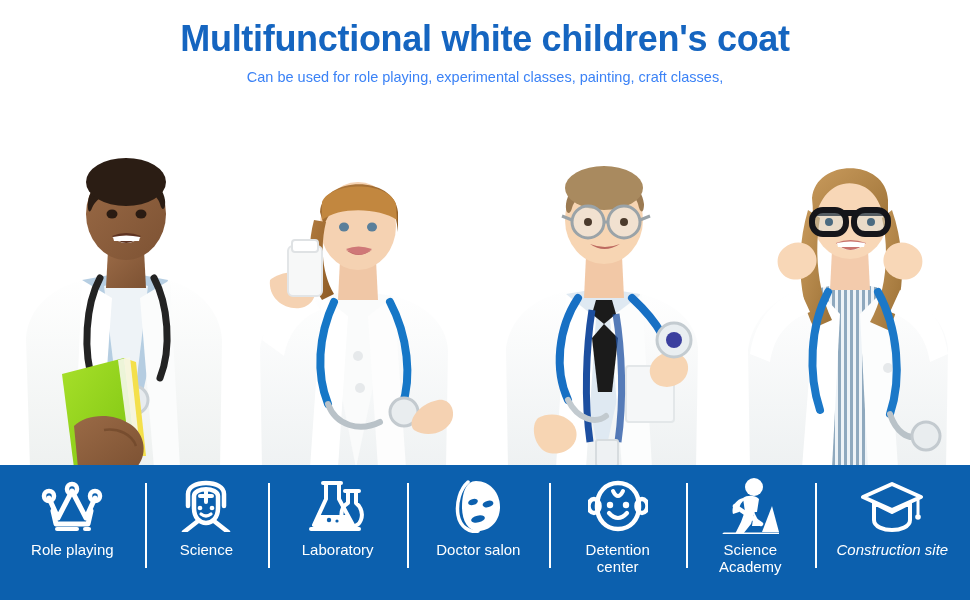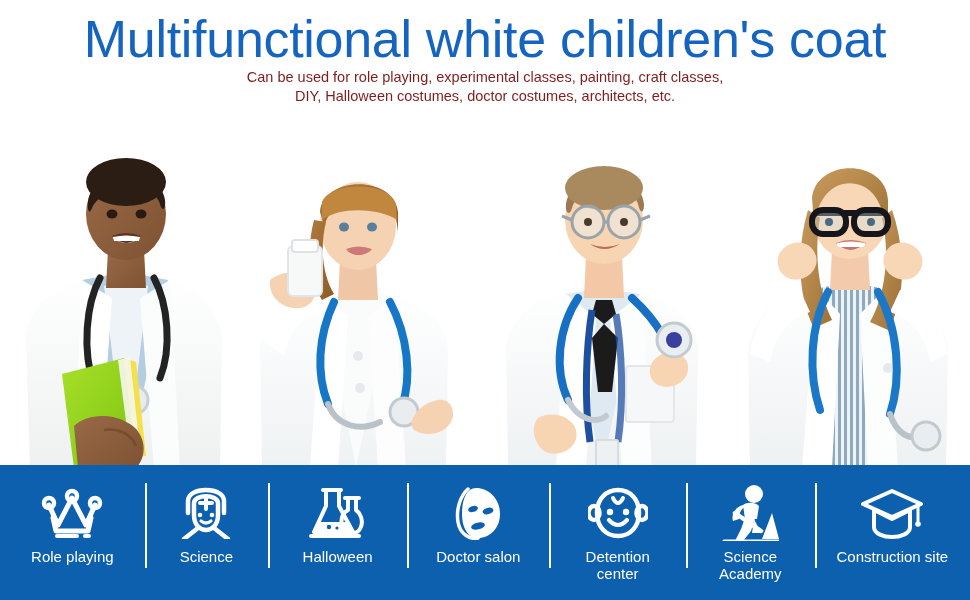--- a/index.html
+++ b/index.html
@@ -8,45 +8,45 @@
     background:#ffffff;
     font-family:"Liberation Sans", sans-serif;
     -webkit-font-smoothing:antialiased;
   }
   .page{position:relative;width:970px;height:600px;background:#fff;overflow:hidden;}
 
   
   .header{position:absolute;left:0;top:0;width:970px;height:118px;text-align:center;}
   .title{
     margin:0;padding-top:16px;
-    font-size:52px;line-height:46px;font-weight:normal;
+    font-size:36px;line-height:46px;font-weight:bold;
     color:#1565C0;letter-spacing:-0.3px;
     font-family:"Liberation Sans", sans-serif;
   }
   .subtitle{
     margin:6px auto 0;width:660px;
-    font-size:14.5px;line-height:19px;color:#7f1d1d;
+    font-size:14.5px;line-height:19px;color:#3b82f6;
   }
 
   
   .photos{position:absolute;left:0;top:120px;width:970px;height:348px;overflow:hidden;background:#fff;}
   .kid{position:absolute;bottom:0;overflow:hidden;}
   .kid svg{display:block;}
 
   
   .banner{
     position:absolute;left:0;top:465px;width:970px;height:135px;
     background:#0C60AE;
     display:flex;align-items:stretch;
   }
   .cell{
     position:relative;
     flex:1 1 0;
     display:flex;flex-direction:column;align-items:center;justify-content:flex-start;
-    padding-top:17px;
+    padding-top:10px;
     color:#ffffff;
   }
   .cell + .cell::before{
     content:"";position:absolute;left:0;top:18px;
     width:2px;height:85px;background:#ffffff;
   }
   .cell .ico{height:62px;display:flex;align-items:center;justify-content:center;}
   .cell .ico svg{display:block;}
   .cell .lbl{
     margin-top:4px;
@@ -54,32 +54,31 @@
     white-space:pre-line;
   }
   
   .cell.c-role{flex-grow:1.08;}
   .cell.c-doctor{flex-grow:0.92;}
   .cell.c-lab{flex-grow:1.04;}
   .cell.c-pharm{flex-grow:1.0;}
   .cell.c-beauty{flex-grow:1.06;}
   .cell.c-detention{flex-grow:1.02;align-items:center;}
   .cell.c-science{flex-grow:0.96;}
-  .cell.c-construct{flex-grow:1.16;}
+  .cell.c-construct{flex-grow:1.16;font-style:italic;}
 </style>
 </head>
 <body>
 
 <div class="page">
 
   <div class="header">
     <h1 class="title">Multifunctional white children's coat</h1>
     <div class="subtitle">
       <div>Can be used for role playing, experimental classes, painting, craft classes,</div>
-      <div>DIY, Halloween costumes, doctor costumes, architects, etc.</div>
     </div>
   </div>
 
   <div class="photos">
 
     <div class="kid" style="left:8px;width:236px;height:330px;">
       <svg width="236" height="330" viewBox="0 0 236 330" aria-hidden="true">
         <defs>
           <linearGradient id="coat1" x1="0" y1="0" x2="0" y2="1">
             <stop offset="0%" stop-color="#ffffff"></stop>
@@ -303,21 +302,21 @@
       <div class="ico">
         <svg width="58" height="54" viewBox="0 0 58 54">
           <path d="M14 4 L32 4 M17 4 L17 20 L5 46 L44 46 L30 20 L30 4" fill="none" stroke="#fff" stroke-width="4" stroke-linejoin="round" stroke-linecap="round"></path>
           <path d="M11 36 L38 36 L44 46 L5 46 Z" fill="#fff"></path>
           <circle cx="20" cy="41" r="2.2" fill="#0C60AE"></circle>
           <circle cx="28" cy="42" r="1.6" fill="#0C60AE"></circle>
           <path d="M36 12 L50 12 M39 12 L39 24 C30 29 30 44 41 47 C52 49 56 36 50 27 L47 24 L47 12" fill="none" stroke="#fff" stroke-width="4" stroke-linejoin="round" stroke-linecap="round"></path>
           <path d="M2 50 L50 50" stroke="#fff" stroke-width="4" stroke-linecap="round"></path>
         </svg>
       </div>
-      <div class="lbl">Halloween</div>
+      <div class="lbl">Laboratory</div>
     </div>
 
 
     <div class="cell c-beauty">
       <div class="ico">
         <svg width="52" height="54" viewBox="0 0 52 54">
           <path d="M16 3 C8 10 4 24 6 36 C8 48 18 54 26 52" fill="none" stroke="#fff" stroke-width="3.5" stroke-linecap="round"></path>
           <path d="M24 2 C38 2 48 14 48 28 C48 42 38 52 26 52 C16 52 10 42 10 28 C10 14 14 2 24 2 Z" fill="#fff"></path>
           <ellipse cx="21" cy="23" rx="5" ry="3" transform="rotate(-18 21 23)" fill="#0C60AE"></ellipse>
           <ellipse cx="36" cy="25" rx="5.5" ry="3.2" transform="rotate(-14 36 25)" fill="#0C60AE"></ellipse>

